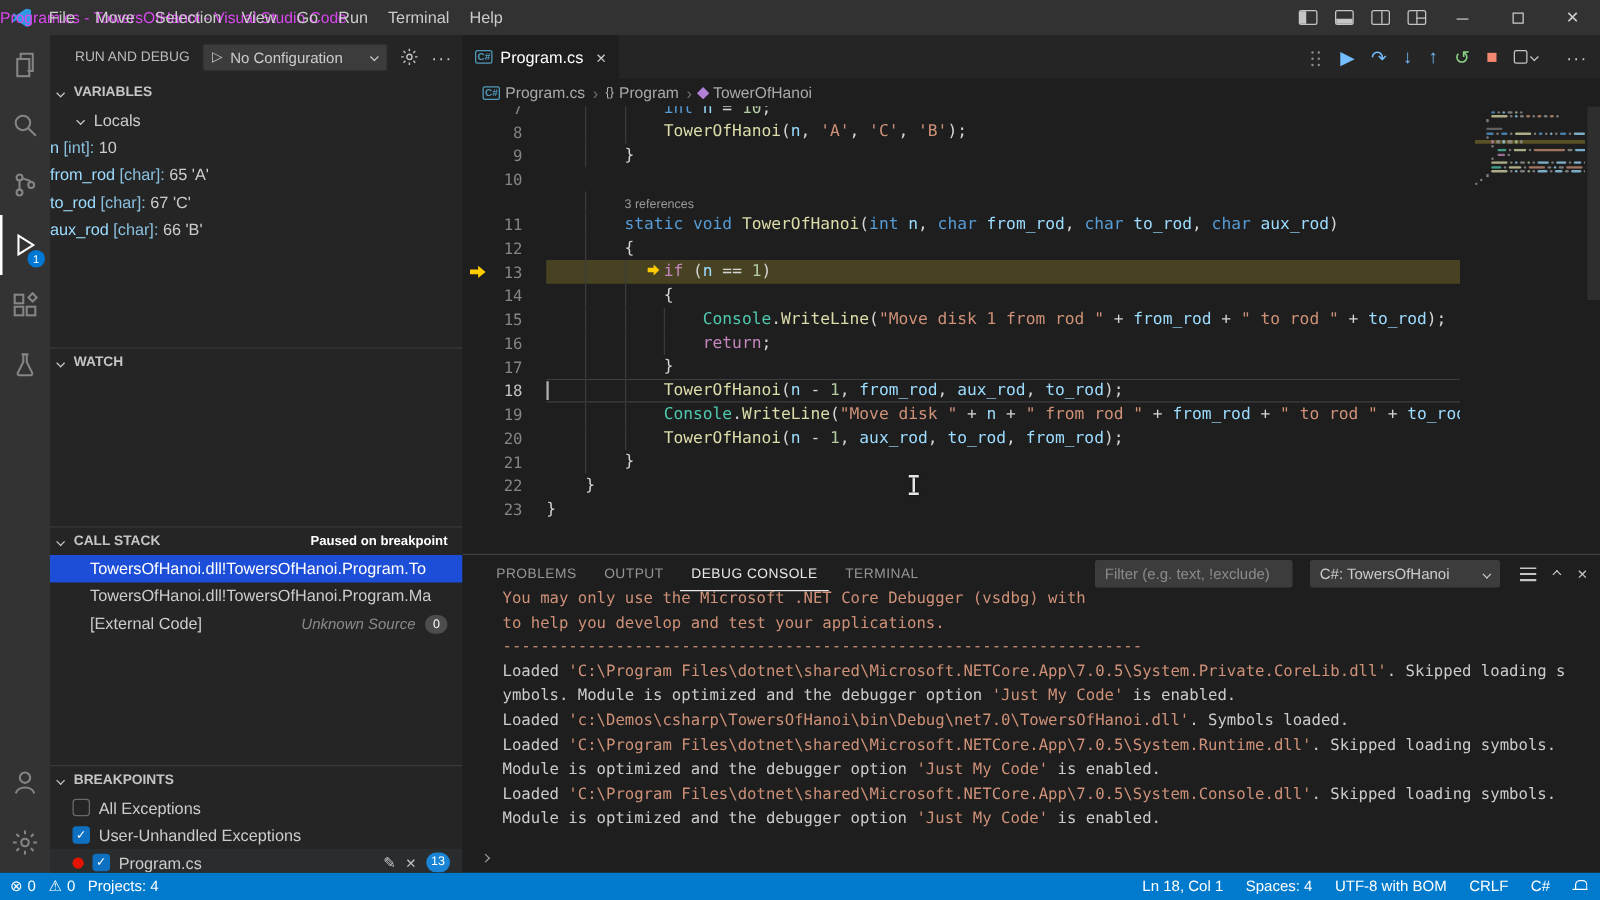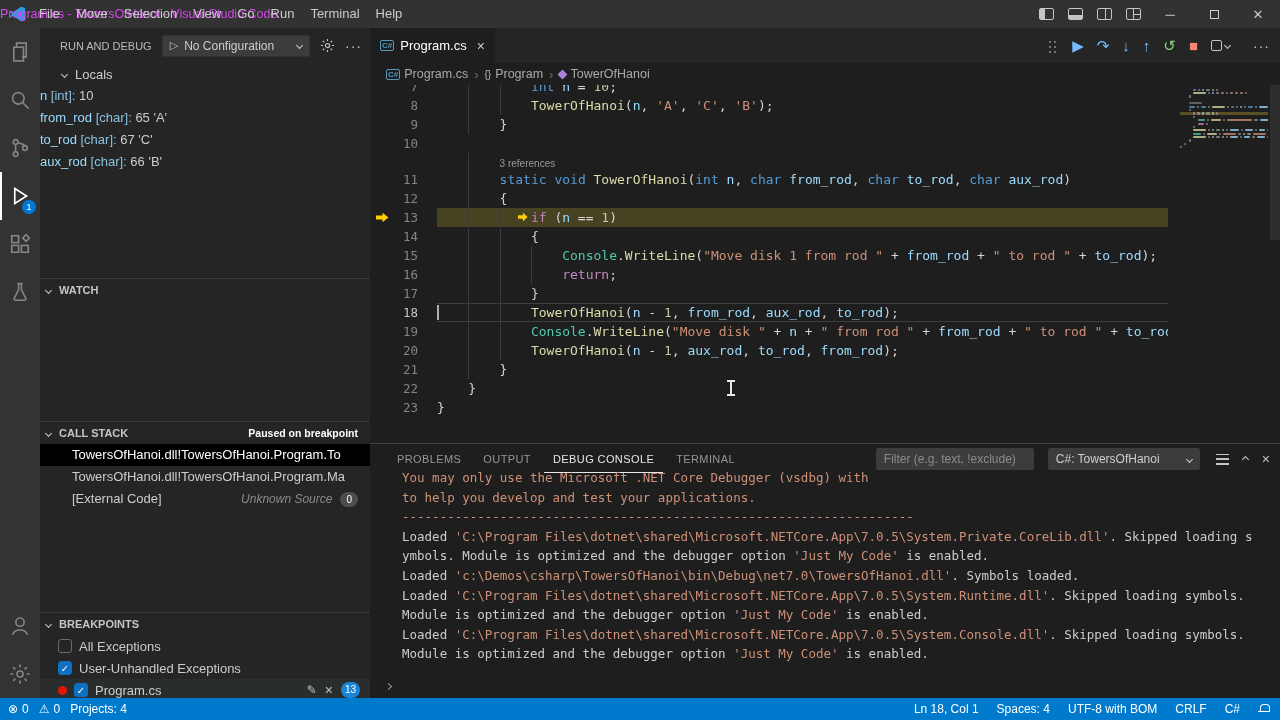--- a/index.html
+++ b/index.html
@@ -49,21 +49,21 @@
   .chev { display:inline-block; width:5px; height:5px; border-right:1px solid #cccccc; border-bottom:1px solid #cccccc; }
   .chev.down { transform:rotate(45deg); }
   .chev.right { transform:rotate(-45deg); }
   .chev.up { transform:rotate(-135deg); }
   .scope-row { height:22px; display:flex; align-items:center; gap:8px; padding-left:22px; color:#cccccc; }
   .var-row { height:22px; line-height:22px; white-space:nowrap; overflow:hidden; }
   .var-name { color:#9cdcfe; }
   .var-type { color:#9cdcfe; opacity:.85; }
   .var-value { color:#cccccc; }
   .frame-row { height:22px; line-height:22px; padding:0 12px 0 32px; white-space:nowrap; overflow:hidden; display:flex; align-items:center; }
-  .frame-row.selected { background:#000000; color:#ffffff; }
+  .frame-row.selected { background:#1d4ed8; color:#ffffff; }
   .frame-label { overflow:hidden; white-space:nowrap; flex:0 1 auto; }
   .frame-source { margin-left:auto; font-style:italic; color:#8a8a8a; font-size:12px; padding-right:8px; }
   .badge-gray { background:#4d4d4d; color:#ffffff; border-radius:9px; font-size:10px; line-height:15px; padding:0 6px; }
   .badge-blue { background:#1a85d6; color:#ffffff; border-radius:9px; font-size:10px; line-height:16px; min-width:16px;
     text-align:center; padding:0 4px; }
   .bp-row { height:22px; display:flex; align-items:center; gap:7px; padding:0 10px 0 18px; }
   .bp-row.hl { background:#2a2d2e; }
   .bp-dot { width:9px; height:9px; border-radius:50%; background:#e51400; flex:none; }
   .checkbox { width:14px; height:14px; border:1px solid #6b6b6b; border-radius:3px; background:transparent; flex:none;
     display:flex; align-items:center; justify-content:center; font-size:10px; color:#fff; }
@@ -249,20 +249,24 @@
       <span class="icon-small" id="sidebar-gear">
           <svg viewBox="0 0 16 16">
             <circle cx="8" cy="8" r="2.2"></circle>
             <path d="M8 1v2.2M8 12.8V15M1 8h2.2M12.8 8H15M3 3l1.6 1.6M11.4 11.4L13 13M13 3l-1.6 1.6M4.6 11.4L3 13"></path>
           </svg>
         </span>
       <span class="more-dots">···</span>
     </div>
 
     <div class="pane" style="top:35px;height:215px;">
+      <div class="pane-header">
+        <span class="chev down"></span>
+        <span>VARIABLES</span>
+      </div>
       <div class="scope-row">
         <span class="chev down"></span>
         <span>Locals</span>
       </div>
       <div id="var-list">
           <div class="var-row"><span class="var-name">n </span><span class="var-type">[int]: </span><span class="var-value">10</span></div>
           <div class="var-row"><span class="var-name">from_rod </span><span class="var-type">[char]: </span><span class="var-value">65 'A'</span></div>
           <div class="var-row"><span class="var-name">to_rod </span><span class="var-type">[char]: </span><span class="var-value">67 'C'</span></div>
           <div class="var-row"><span class="var-name">aux_rod </span><span class="var-type">[char]: </span><span class="var-value">66 'B'</span></div>
         </div>

